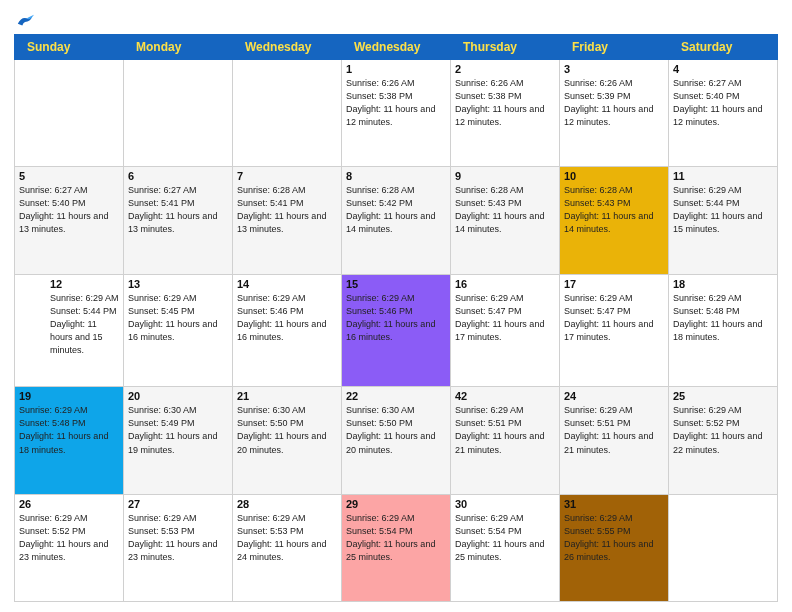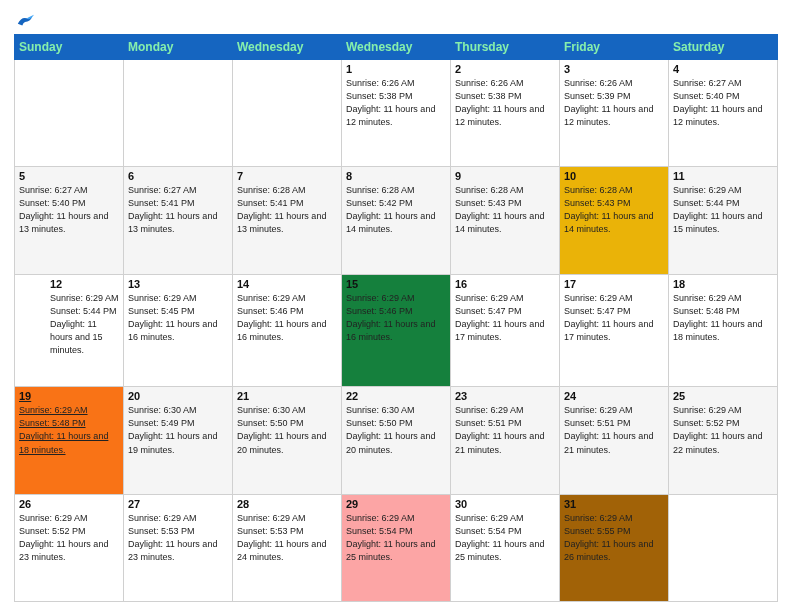--- a/index.html
+++ b/index.html
@@ -60,24 +60,24 @@
     }
     .calendar {
       flex: 1;
       border: 1px solid #ccc;
       border-collapse: collapse;
       width: 100%;
       table-layout: fixed;
     }
     .calendar th {
       background: #1565c0;
-      color: #86efac;
+      color: #fde047;
       font-size: 12px;
       font-weight: bold;
-      padding: 5px 4px;
+      padding: 5px 12px;
       text-align: left;
       border: 1px solid #1565c0;
     }
     .calendar td {
       border: 1px solid #d0d0d0;
       vertical-align: top;
       padding: 3px 4px;
       font-size: 9.2px;
       color: #222;
       height: 82px;
@@ -223,21 +223,21 @@
             <div class="day-info" style="white-space: pre-line;">Sunrise: 6:29 AM
 Sunset: 5:45 PM
 Daylight: 11 hours and 16 minutes.</div>
           </td>
           <td style="background: rgb(255, 255, 255);">
             <span class="day-num">14</span>
             <div class="day-info" style="white-space: pre-line;">Sunrise: 6:29 AM
 Sunset: 5:46 PM
 Daylight: 11 hours and 16 minutes.</div>
           </td>
-          <td style="background: #15803d;">
+          <td style="background: #8b5cf6;">
             <span class="day-num">15</span>
             <div class="day-info" style="white-space: pre-line;">Sunrise: 6:29 AM
 Sunset: 5:46 PM
 Daylight: 11 hours and 16 minutes.</div>
           </td>
           <td style="background: rgb(255, 255, 255);">
             <span class="day-num">16</span>
             <div class="day-info" style="white-space: pre-line;">Sunrise: 6:29 AM
 Sunset: 5:47 PM
 Daylight: 11 hours and 17 minutes.</div>
@@ -249,21 +249,21 @@
 Daylight: 11 hours and 17 minutes.</div>
           </td>
           <td style="background: rgb(255, 255, 255);">
             <span class="day-num">18</span>
             <div class="day-info" style="white-space: pre-line;">Sunrise: 6:29 AM
 Sunset: 5:48 PM
 Daylight: 11 hours and 18 minutes.</div>
           </td>
         </tr>
         <tr>
-          <td style="background: #f97316; text-decoration: underline;">
+          <td style="background: #0ea5e9;">
             <span class="day-num">19</span>
             <div class="day-info" style="white-space: pre-line;">Sunrise: 6:29 AM
 Sunset: 5:48 PM
 Daylight: 11 hours and 18 minutes.</div>
           </td>
           <td style="background: rgb(245, 245, 245);">
             <span class="day-num">20</span>
             <div class="day-info" style="white-space: pre-line;">Sunrise: 6:30 AM
 Sunset: 5:49 PM
 Daylight: 11 hours and 19 minutes.</div>
@@ -274,21 +274,21 @@
 Sunset: 5:50 PM
 Daylight: 11 hours and 20 minutes.</div>
           </td>
           <td style="background: rgb(245, 245, 245);">
             <span class="day-num">22</span>
             <div class="day-info" style="white-space: pre-line;">Sunrise: 6:30 AM
 Sunset: 5:50 PM
 Daylight: 11 hours and 20 minutes.</div>
           </td>
           <td style="background: rgb(245, 245, 245);">
-            <span class="day-num">23</span>
+            <span class="day-num">42</span>
             <div class="day-info" style="white-space: pre-line;">Sunrise: 6:29 AM
 Sunset: 5:51 PM
 Daylight: 11 hours and 21 minutes.</div>
           </td>
           <td style="background: rgb(245, 245, 245);">
             <span class="day-num">24</span>
             <div class="day-info" style="white-space: pre-line;">Sunrise: 6:29 AM
 Sunset: 5:51 PM
 Daylight: 11 hours and 21 minutes.</div>
           </td>

